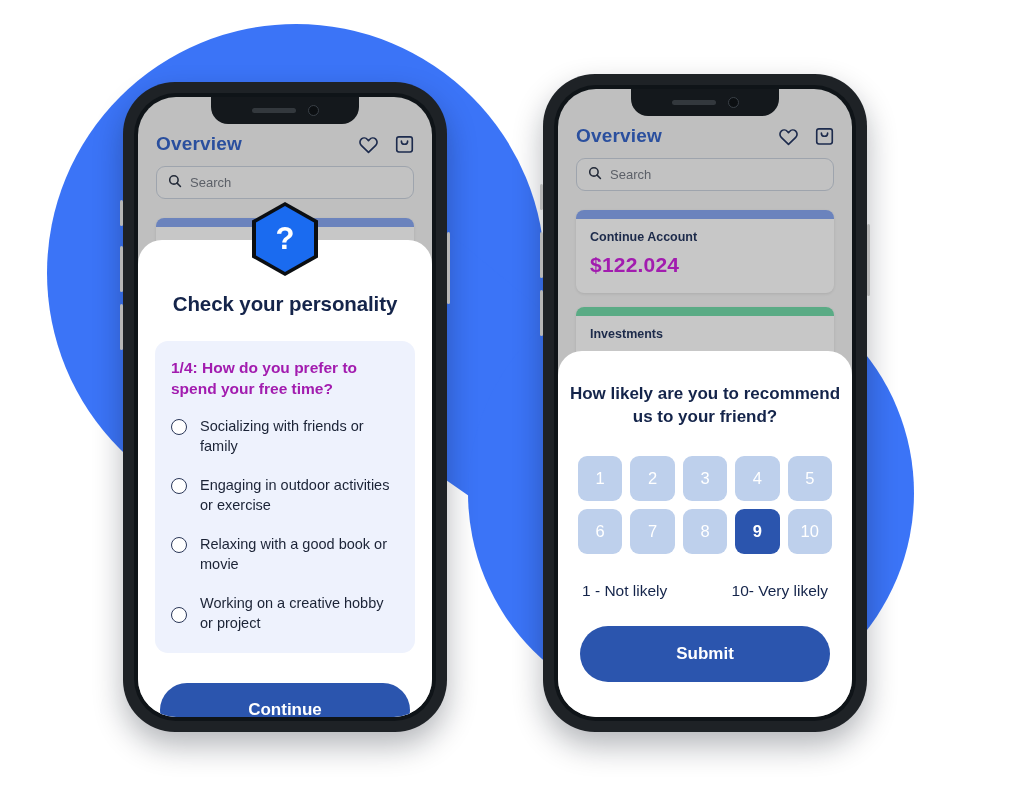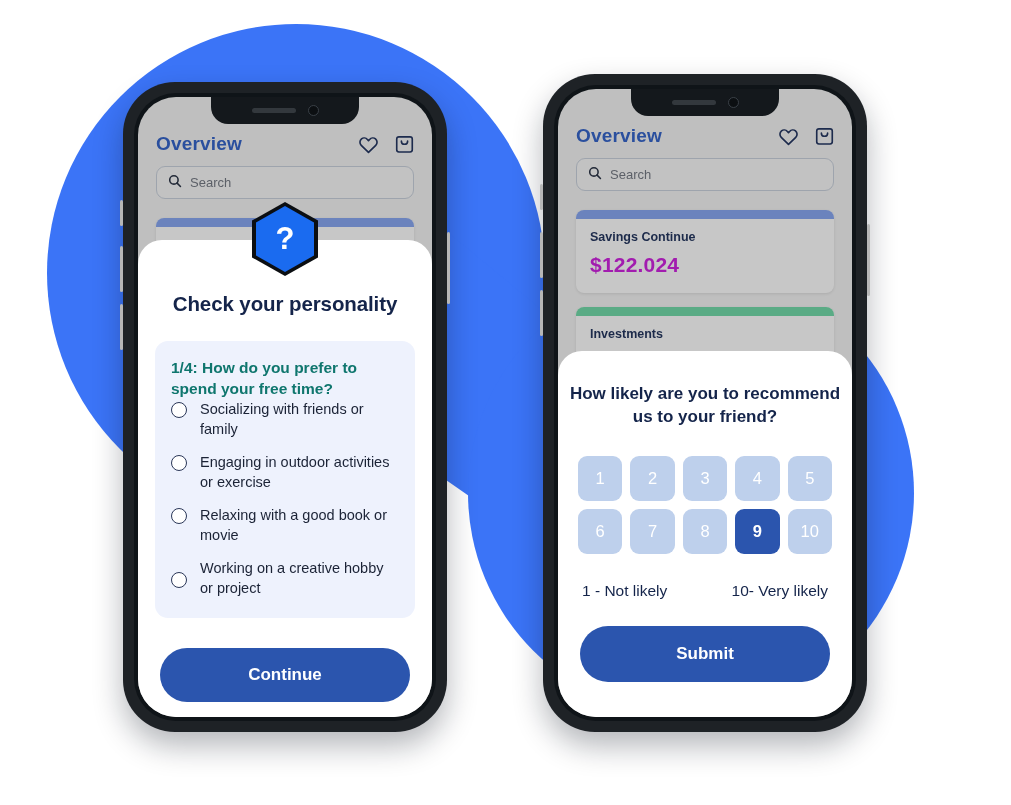--- a/index.html
+++ b/index.html
@@ -166,23 +166,23 @@
   }
 
   
   .quiz-box {
     margin: 0 17px;
     background: #eef2fd;
     border-radius: 13px;
     padding: 17px 16px 20px;
   }
   .quiz-q {
-    font-size: 15.5px; font-weight: 700; color: #0f766e; line-height: 1.33;
-  }
-  .opt-list { display: flex; flex-direction: column; gap: 13px; }
+    font-size: 15.5px; font-weight: 700; color: #a21caf; line-height: 1.33;
+  }
+  .opt-list { margin-top: 17px; display: flex; flex-direction: column; gap: 19px; }
   .opt { display: flex; gap: 13px; }
   .radio {
     flex: 0 0 auto;
     width: 16px; height: 16px; border-radius: 50%;
     border: 1.6px solid #2a3758;
     background: #fff;
     margin-top: 3px;
   }
   .opt-3 .radio { margin-top: 3px; }
   .opt-4 .radio { margin-top: 14px; }
@@ -371,21 +371,21 @@
               <circle cx="7.6" cy="7.6" r="5.4"></circle>
                 <path d="M11.7 11.7 16 16"></path>
             </svg>
           </span>
           <span class="search-ph">Search</span>
         </div>
 
         <div class="acct-card" style="top:121px;">
           <div class="acct-strip" style="background:#6b83bd;"></div>
           <div class="acct-body">
-            <div class="acct-name">Savings Continue</div>
+            <div class="acct-name">Continue Account</div>
             <div class="acct-amt">$122.024</div>
           </div>
         </div>
 
         <div class="acct-card" style="top:218px; height:70px;">
           <div class="acct-strip" style="background:#5aab85;"></div>
           <div class="acct-body" style="padding-top:11px;">
             <div class="acct-name">Investments</div>
           </div>
         </div>

